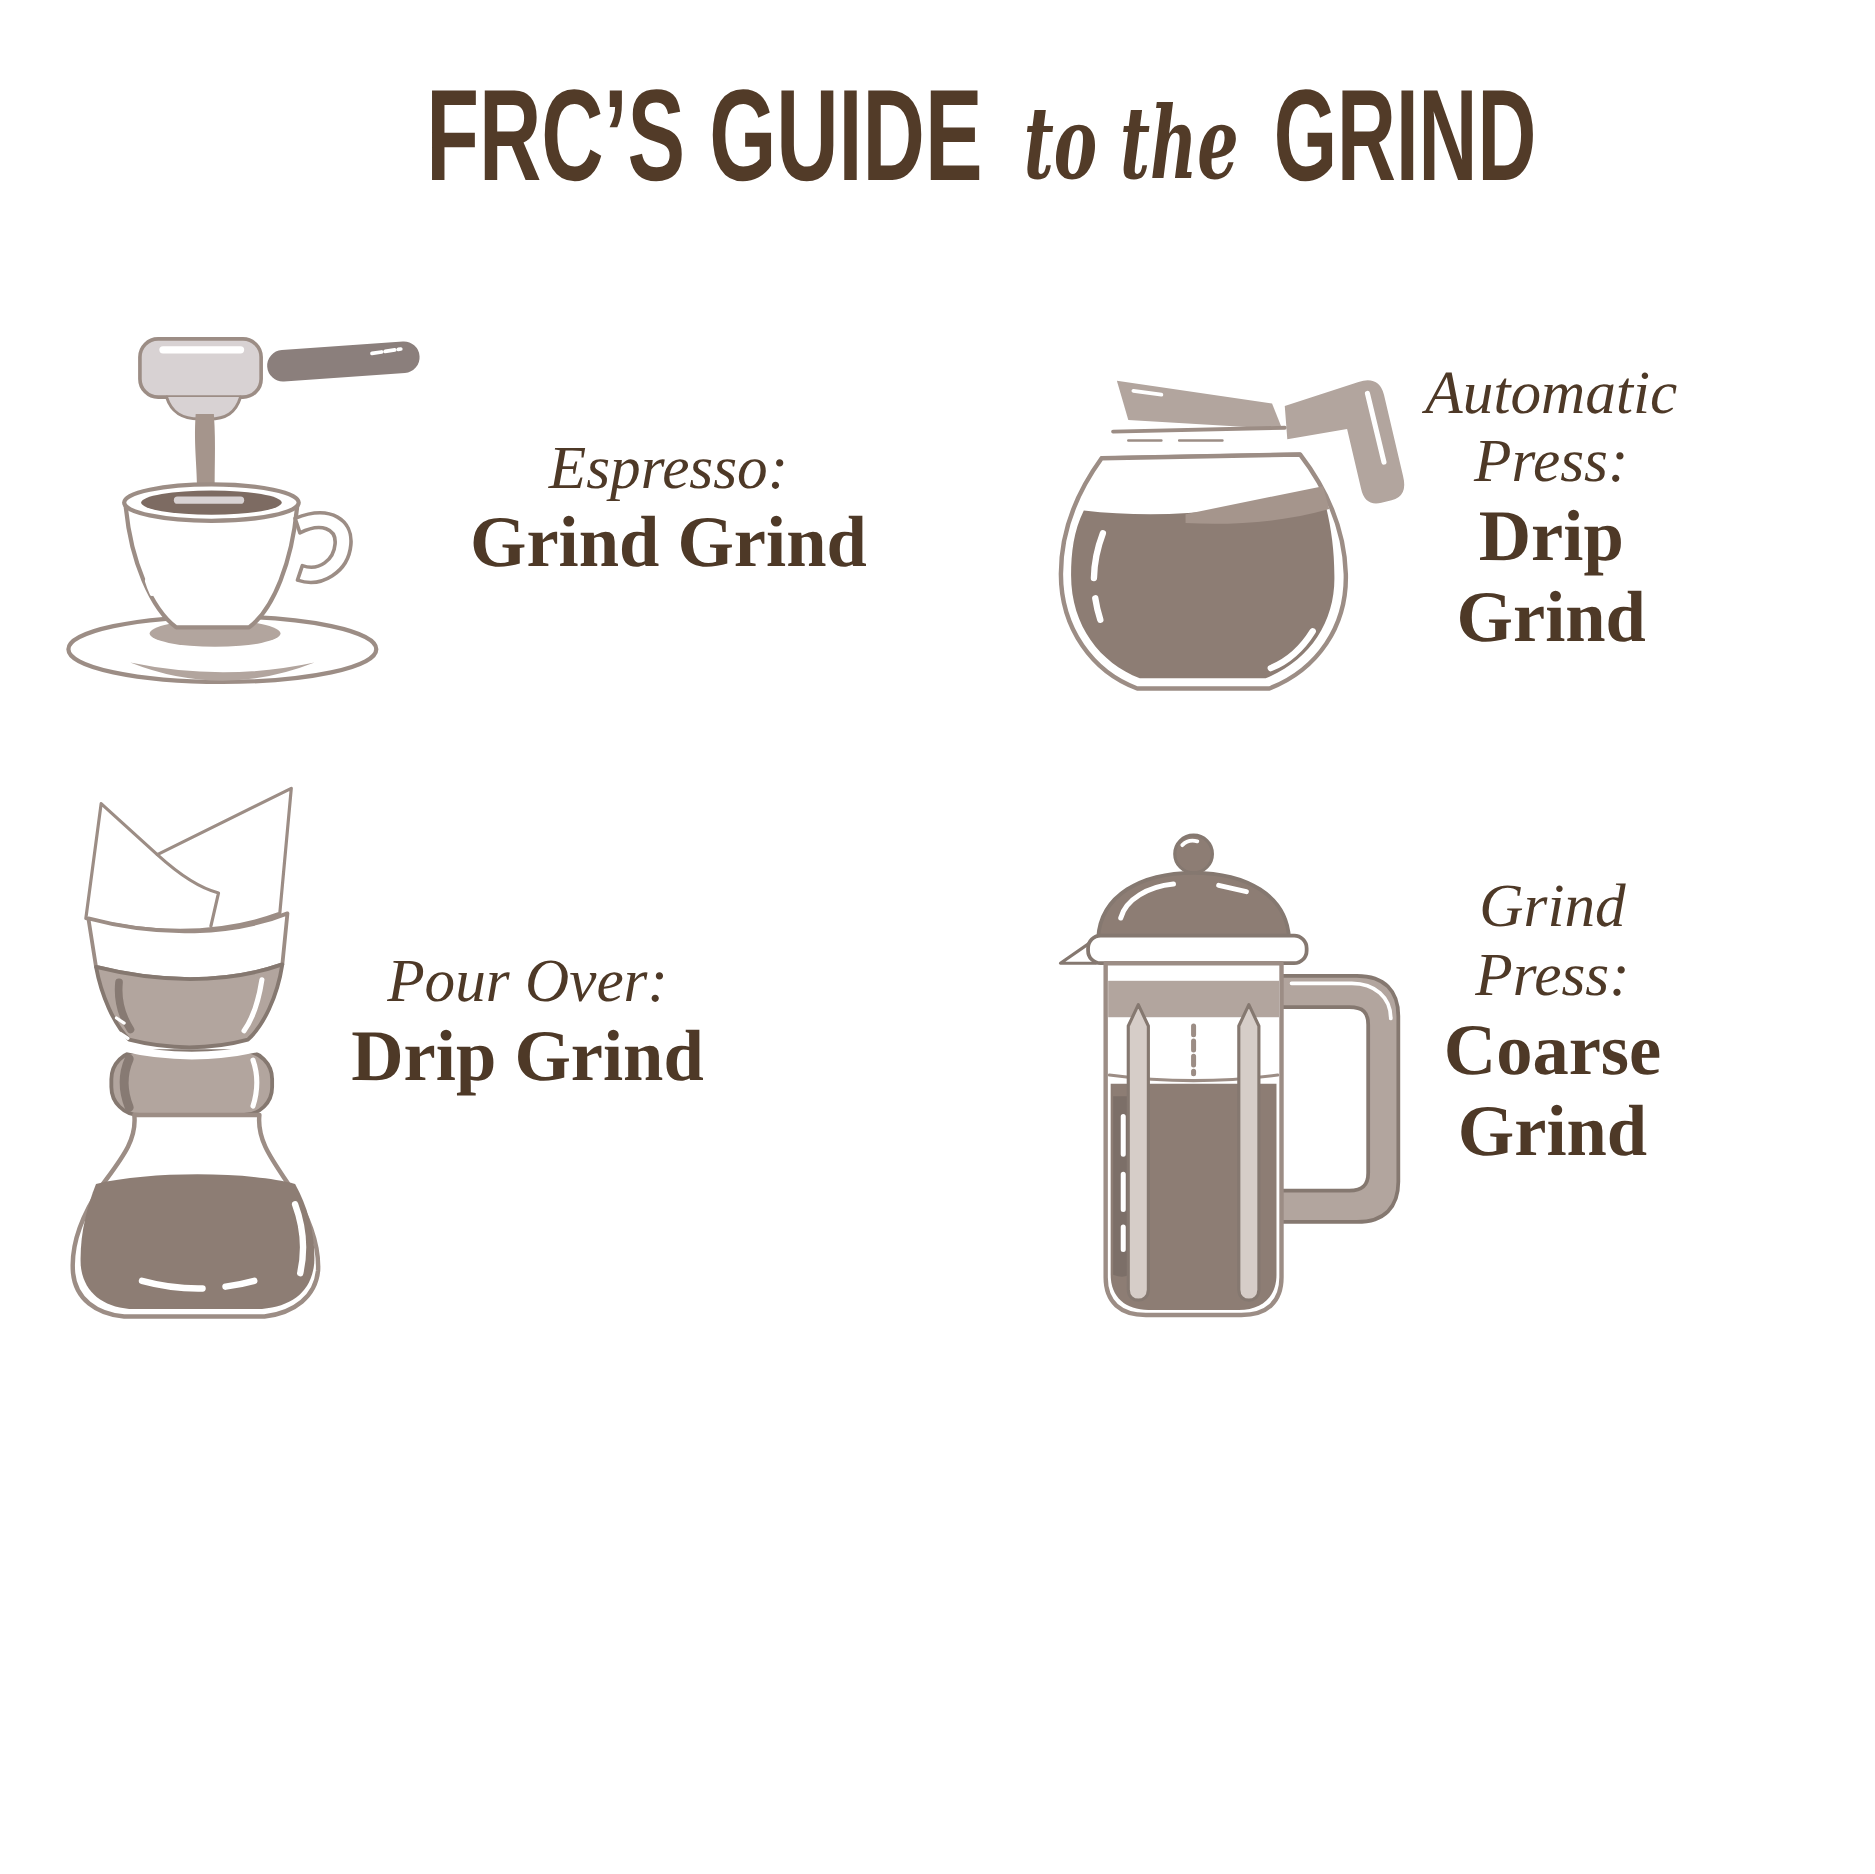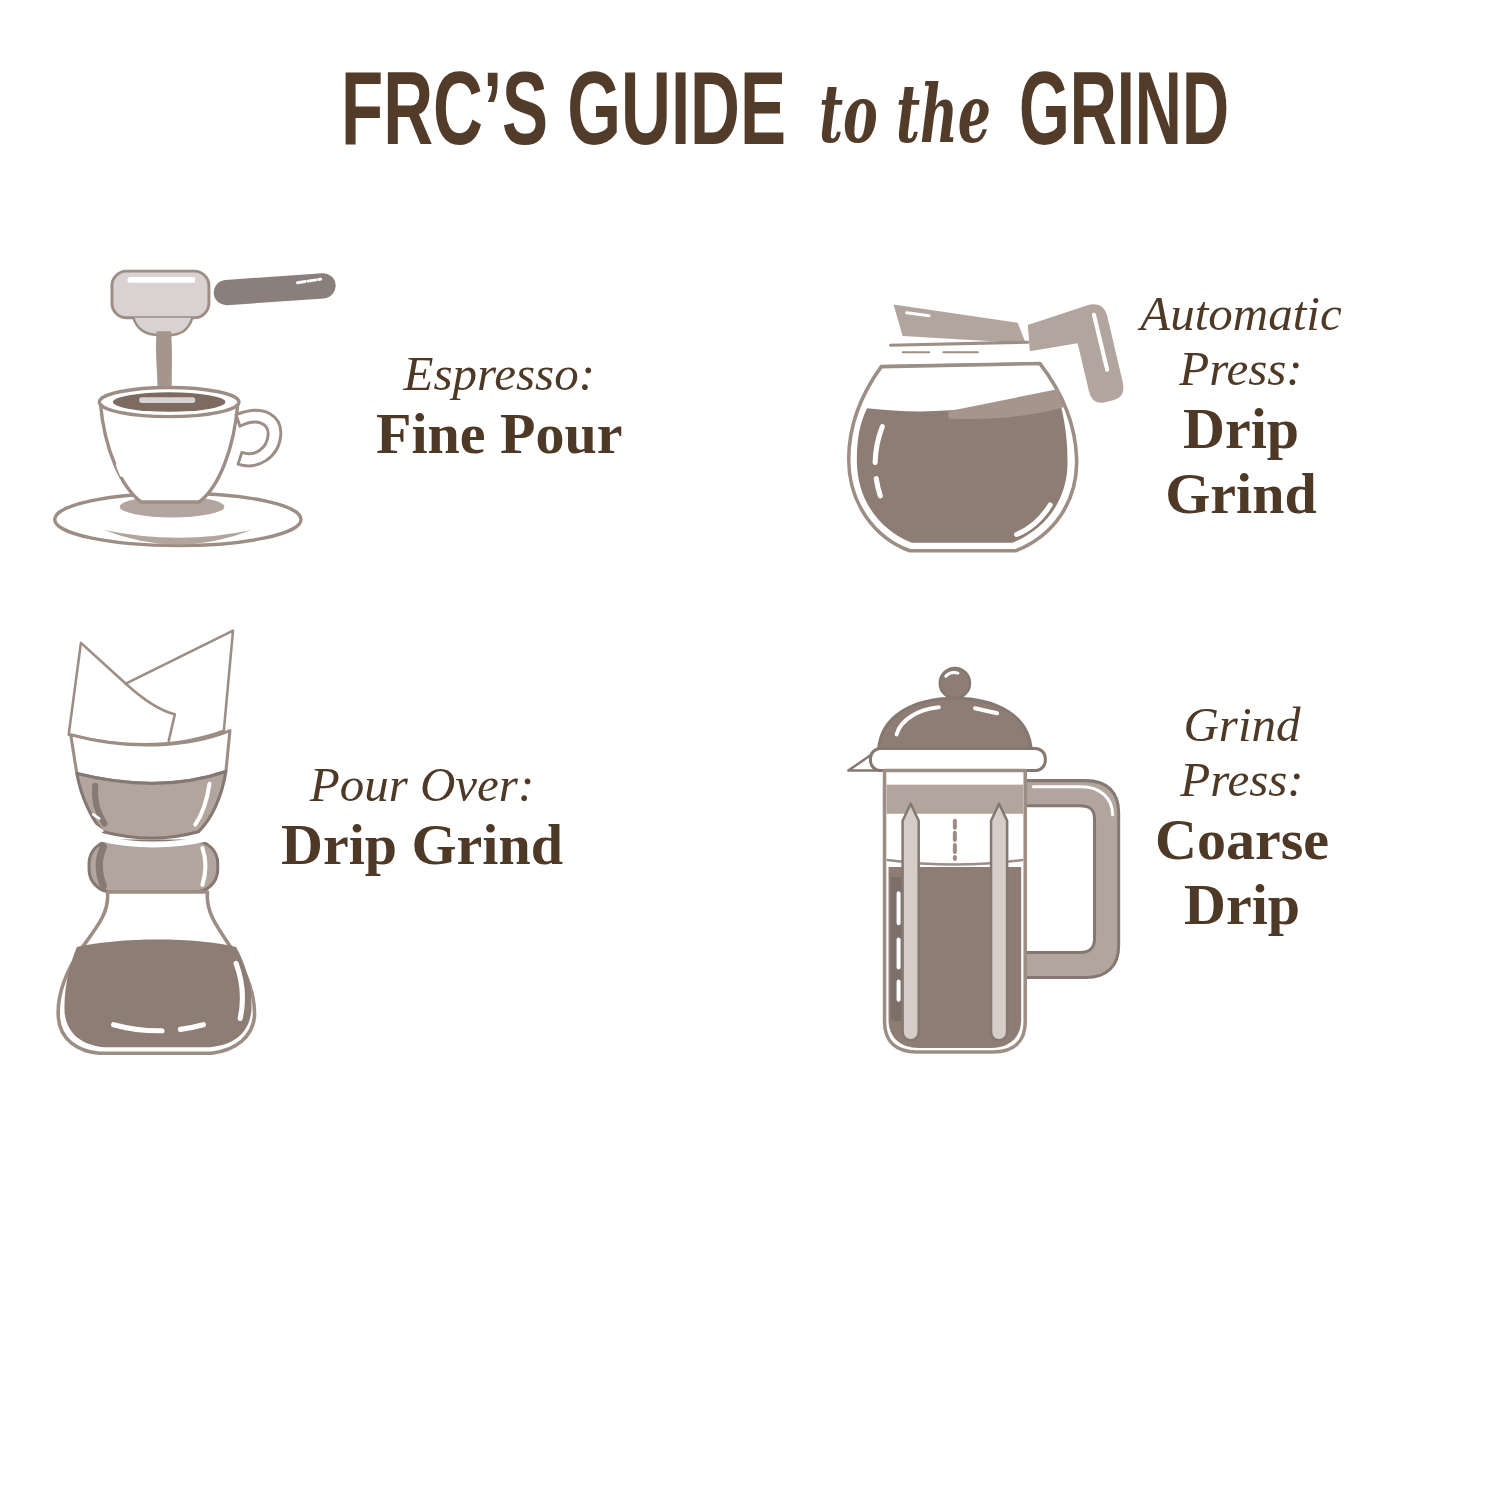--- a/index.html
+++ b/index.html
@@ -123,21 +123,21 @@
           <path d="M206,176 C236,164 254,178 252,198 C250,220 228,234 208,227 L212,215 C226,220 238,210 239,197 C240,185 228,179 210,188 Z" class="f-white sk" stroke-width="3"></path>
 
           <ellipse cx="137" cy="163" rx="72" ry="15" class="f-white sk" stroke-width="3.5"></ellipse>
           <ellipse cx="137" cy="163" rx="58" ry="10" class="f-dark"></ellipse>
           <rect x="106" y="158" width="58" height="6" rx="3" class="f-pale"></rect>
           <path d="M82,190 q-4,26 6,48" class="skw f-none" stroke-width="4" stroke-dasharray="26 12"></path>
         </svg>
       </div>
       <div class="label-box">
         <div class="method-label">Espresso:</div>
-        <div class="grind-label">Fine Pour</div>
+        <div class="grind-label">Grind Grind</div>
       </div>
     </div>
 
     <div class="cell row1">
       <div class="icon-box">
         <svg width="310" height="290" viewBox="0 0 300 285">
 
           <path d="M64,30 L186,48 L194,68 L73,61 Z" class="f-taupe"></path>
           <path d="M77,38 l22,3" class="skw f-none" stroke-width="3"></path>
 
@@ -222,18 +222,18 @@
           <path d="M72,240 V270 M72,286 V314 M72,328 V346" class="skw f-none" stroke-width="4"></path>
 
           <path d="M76,168 L84,151 L92,168 L92,378 C92,389 76,389 76,378 Z" class="f-rail skd" stroke-width="2.5"></path>
           <path d="M164,168 L172,151 L180,168 L180,378 C180,389 164,389 164,378 Z" class="f-rail skd" stroke-width="2.5"></path>
 
           <path d="M58,118 L198,118 L198,368 C198,388 186,398 166,398 L90,398 C70,398 58,388 58,368 Z" class="sk f-none" stroke-width="3.5"></path>
         </svg>
       </div>
       <div class="label-box">
         <div class="method-label">Grind Press:</div>
-        <div class="grind-label">Coarse Drip</div>
+        <div class="grind-label">Coarse Grind</div>
       </div>
     </div>
 
   </div>
 </div>
 
 </body></html>

